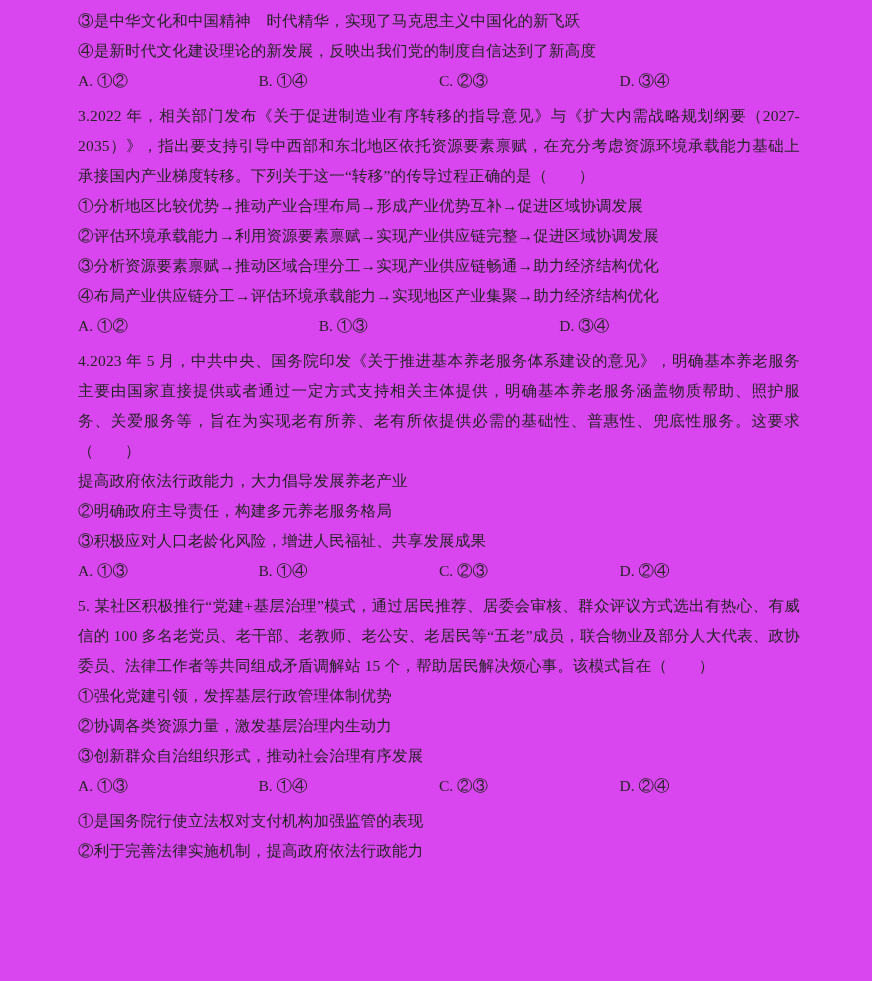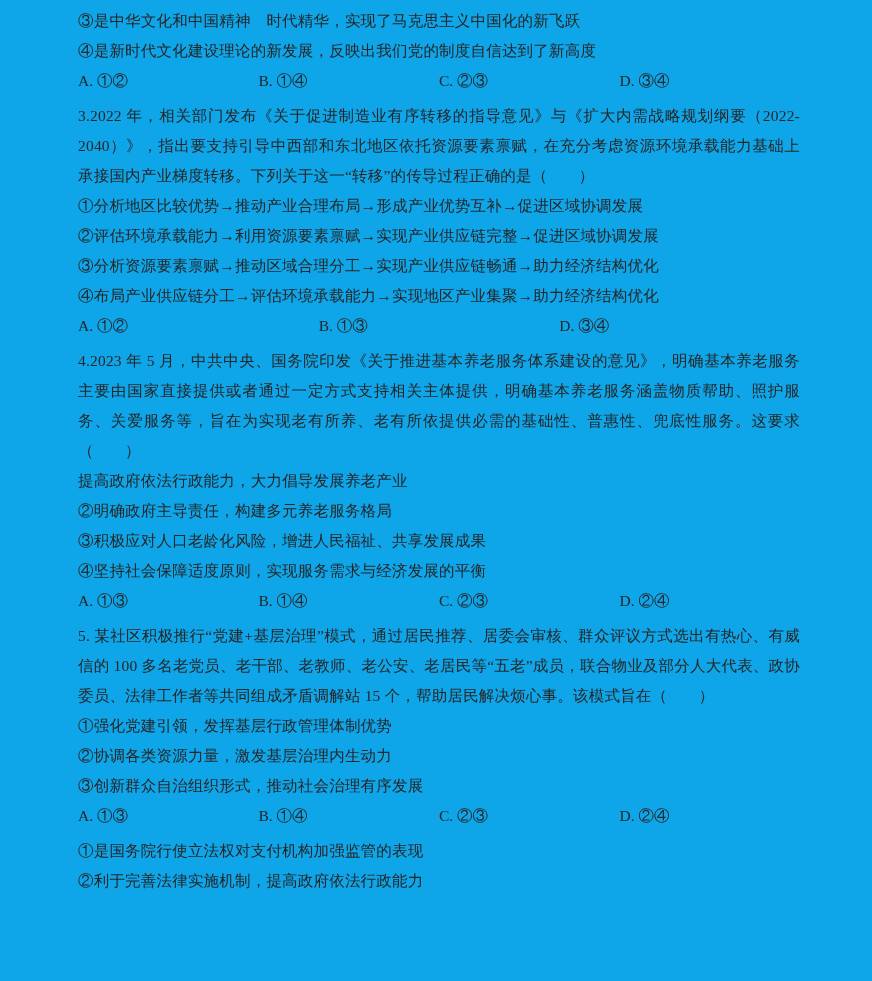--- a/index.html
+++ b/index.html
@@ -5,21 +5,21 @@
   html, body {
     margin: 0;
     padding: 0;
     background: #ffffff;
   }
   .page {
     position: relative;
     box-sizing: border-box;
     width: 872px;
     height: 981px;
-    background: #0ea5e9;
+    background: #d946ef;
     font-family: "Liberation Serif", "DejaVu Serif", serif;
     color: #262626;
     padding: 6px 72px 0 78px;
     overflow: hidden;
   }
   .question { margin-top: 5px; }
   .question:first-child { margin-top: 0; }
   .line {
     margin: 0;
     font-size: 15.5px;
@@ -53,38 +53,37 @@
     <p class="line">④是新时代文化建设理论的新发展，反映出我们党的制度自信达到了新高度</p>
     <div class="options-row">
       <span class="opt">A. ①②</span>
       <span class="opt">B. ①④</span>
       <span class="opt">C. ②③</span>
       <span class="opt">D. ③④</span>
     </div>
   </section>
 
   <section class="question">
-    <p class="line stem">3.2022 年，相关部门发布《关于促进制造业有序转移的指导意见》与《扩大内需战略规划纲要（2022-2040）》，指出要支持引导中西部和东北地区依托资源要素禀赋，在充分考虑资源环境承载能力基础上承接国内产业梯度转移。下列关于这一“转移”的传导过程正确的是（　　）</p>
+    <p class="line stem">3.2022 年，相关部门发布《关于促进制造业有序转移的指导意见》与《扩大内需战略规划纲要（2027-2035）》，指出要支持引导中西部和东北地区依托资源要素禀赋，在充分考虑资源环境承载能力基础上承接国内产业梯度转移。下列关于这一“转移”的传导过程正确的是（　　）</p>
     <p class="line">①分析地区比较优势→推动产业合理布局→形成产业优势互补→促进区域协调发展</p>
     <p class="line">②评估环境承载能力→利用资源要素禀赋→实现产业供应链完整→促进区域协调发展</p>
     <p class="line">③分析资源要素禀赋→推动区域合理分工→实现产业供应链畅通→助力经济结构优化</p>
     <p class="line">④布局产业供应链分工→评估环境承载能力→实现地区产业集聚→助力经济结构优化</p>
     <div class="options-row">
       <span class="opt">A. ①②</span>
       <span class="opt">B. ①③</span>
       <span class="opt">D. ③④</span>
     </div>
   </section>
 
   <section class="question">
     <p class="line stem">4.2023 年 5 月，中共中央、国务院印发《关于推进基本养老服务体系建设的意见》，明确基本养老服务主要由国家直接提供或者通过一定方式支持相关主体提供，明确基本养老服务涵盖物质帮助、照护服务、关爱服务等，旨在为实现老有所养、老有所依提供必需的基础性、普惠性、兜底性服务。这要求（　　）</p>
     <p class="line">提高政府依法行政能力，大力倡导发展养老产业</p>
     <p class="line">②明确政府主导责任，构建多元养老服务格局</p>
     <p class="line">③积极应对人口老龄化风险，增进人民福祉、共享发展成果</p>
-    <p class="line">④坚持社会保障适度原则，实现服务需求与经济发展的平衡</p>
     <div class="options-row">
       <span class="opt">A. ①③</span>
       <span class="opt">B. ①④</span>
       <span class="opt">C. ②③</span>
       <span class="opt">D. ②④</span>
     </div>
   </section>
 
   <section class="question">
     <p class="line stem">5. 某社区积极推行“党建+基层治理”模式，通过居民推荐、居委会审核、群众评议方式选出有热心、有威信的 100 多名老党员、老干部、老教师、老公安、老居民等“五老”成员，联合物业及部分人大代表、政协委员、法律工作者等共同组成矛盾调解站 15 个，帮助居民解决烦心事。该模式旨在（　　）</p>

